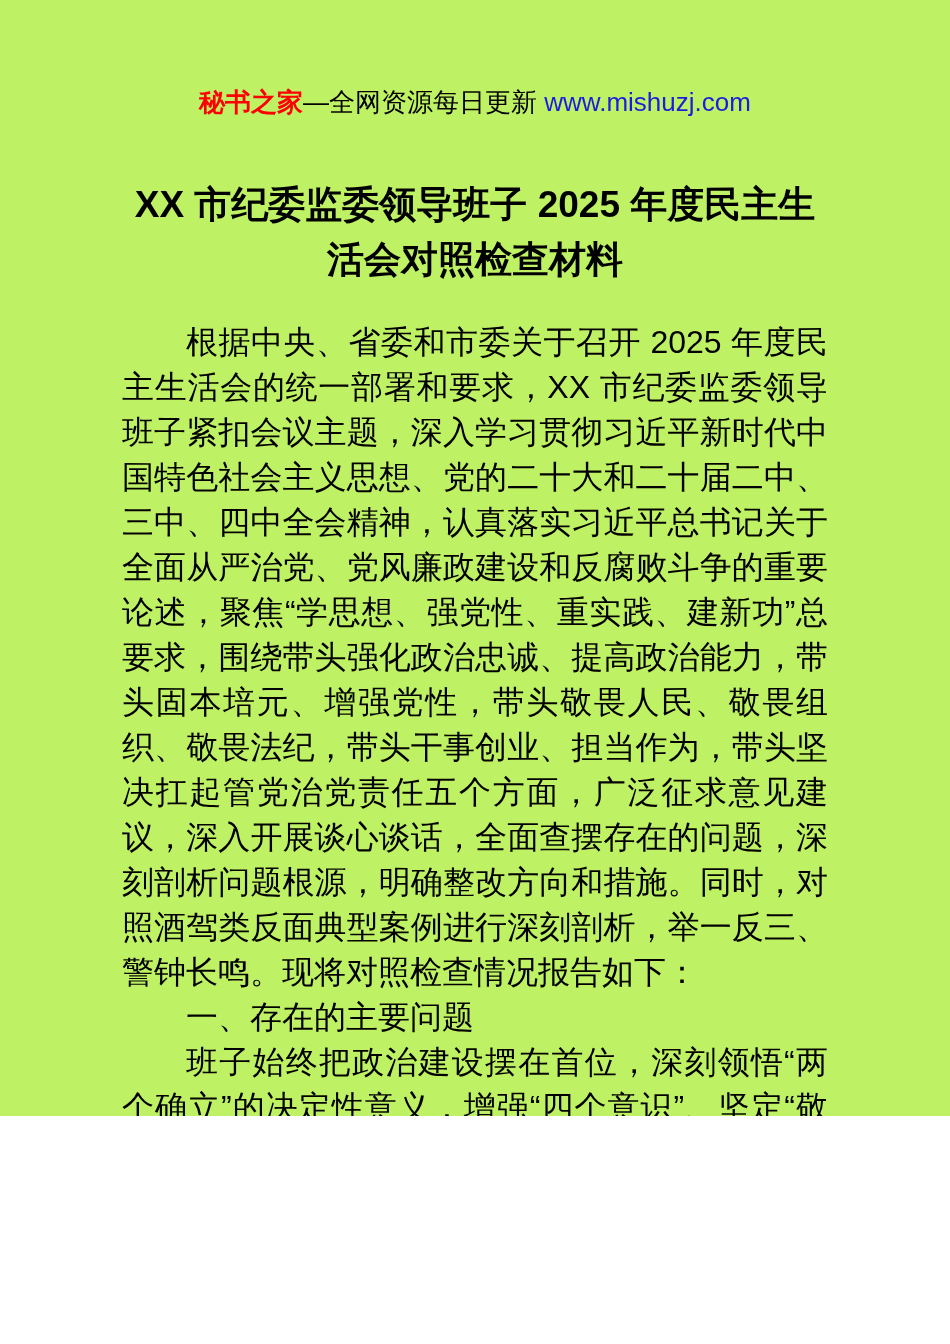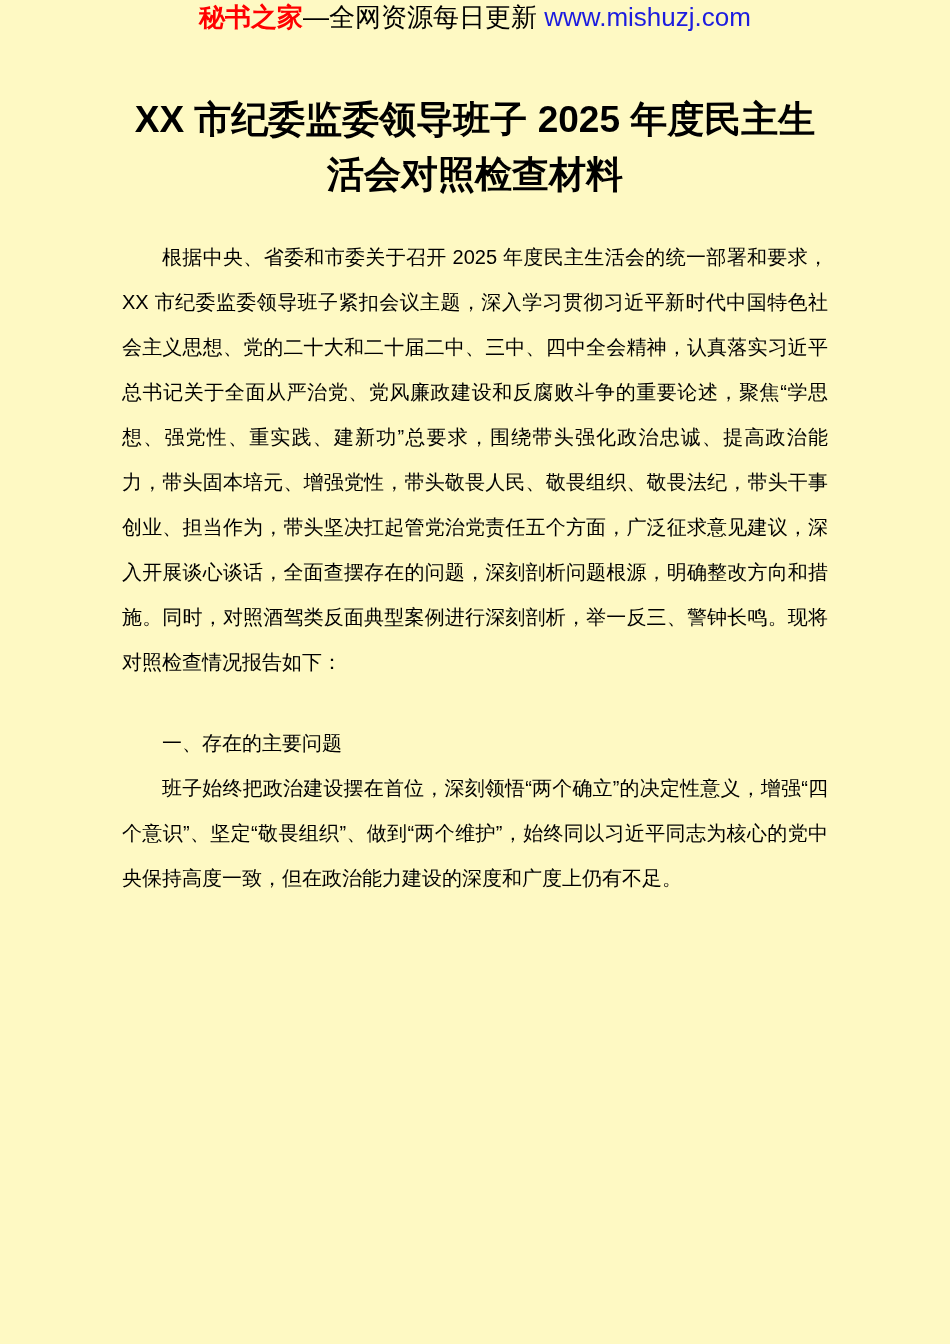--- a/index.html
+++ b/index.html
@@ -3,24 +3,25 @@
 <meta charset="utf-8">
 <style>
   html, body {
     margin: 0;
     padding: 0;
     background: #ffffff;
   }
   .page {
     position: relative;
     width: 950px;
-    height: 1344px;
-    background: #fef9c3;
+    height: 1116px;
+    background: #bef264;
     overflow: hidden;
     box-sizing: border-box;
+    padding-top: 85px;
     font-family: "Liberation Sans", sans-serif;
     color: #000000;
   }
   .watermark {
     text-align: center;
     font-size: 26px;
     line-height: 34px;
     white-space: nowrap;
   }
   .watermark .brand {
@@ -38,32 +39,31 @@
     width: 710px;
     text-align: center;
     font-size: 37px;
     line-height: 55px;
     font-weight: bold;
     color: #000000;
   }
   .doc-body {
     margin: 33px 122px 0 122px;
     width: 706px;
-    font-size: 20px;
+    font-size: 32px;
     line-height: 45px;
     text-align: justify;
     color: #000000;
   }
   .doc-body p {
     margin: 0;
     text-indent: 2em;
   }
   .doc-body p.heading-plain {
     font-weight: normal;
-    margin-top: 36px;
   }
   .doc-body p.heading-bold {
     font-weight: bold;
   }
   .doc-body .lead-bold {
     font-weight: bold;
   }
 </style>
 </head>
 <body>

